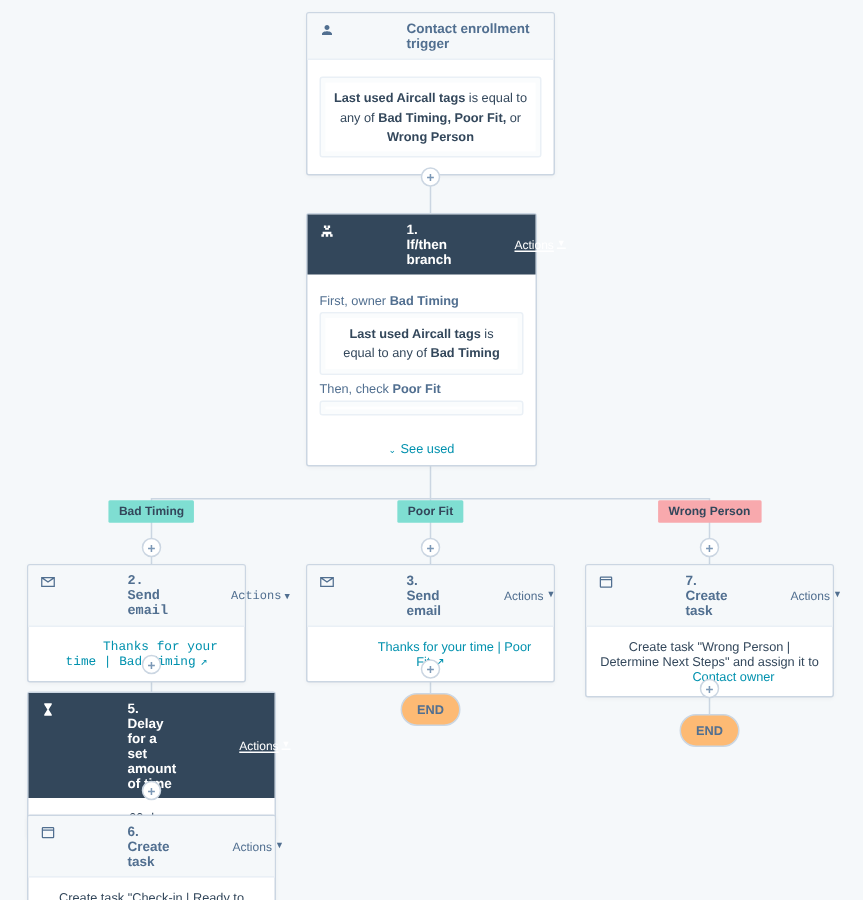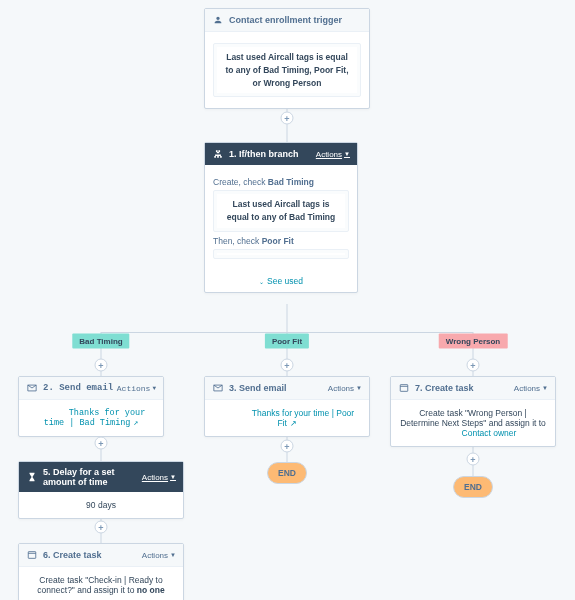--- a/index.html
+++ b/index.html
@@ -16,27 +16,27 @@
 
 .card {
   position: absolute;
   background: #fff;
   border: 1px solid #cbd6e2;
   border-radius: 2px;
   box-shadow: 0 1px 3px rgba(0,0,0,0.04);
 }
 .card-header {
   display: flex;
-  align-items: center;
   padding: 5px 7px;
   border-bottom: 1px solid #eaf0f6;
   background: #f5f8fa;
   font-size: 9px;
   color: #516f90;
   font-weight: 600;
+  gap: 42px;
 }
 .card-header.dark {
   background: #33475b;
   color: #fff;
   border-bottom: none;
 }
 .card-header .icon { width: 12px; height: 12px; margin-right: 5px; flex-shrink: 0; display: inline-flex; align-items: center; justify-content: center; }
 .card-header .title { flex: 1; }
 .card-header .actions { font-size: 8px; font-weight: 400; color: #516f90; cursor: pointer; display: inline-flex; align-items: center; }
 .card-header.dark .actions { color: #fff; text-decoration: underline; }
@@ -45,21 +45,20 @@
 .card-body.left { text-align: left; }
 .inner-box {
   border: 1px solid #eaf0f6;
   border-radius: 2px;
   padding: 7px 8px;
   margin: 3px 0;
   text-align: center;
   font-size: 8.5px;
   line-height: 1.5;
   box-shadow: inset 0 0 0 3px #fafcfd;
-  font-weight: bold;
 }
 .link-text { color: #0091ae; font-weight: 500; margin-left: 32px; }
 .ext { color: #0091ae; margin-left: 3px; font-size: 8px; }
 .see-more { color: #0091ae; font-size: 8.5px; text-align: center; padding: 6px; cursor: pointer; }
 .see-more .chev { font-size: 6px; margin-right: 3px; }
 .section-lbl { font-size: 8.5px; color: #516f90; margin: 4px 0 3px; }
 
 .plus {
   position: absolute;
   width: 13px; height: 13px;
@@ -147,21 +146,21 @@
             <path d="M7 3h4v4H7zm6 0h4v4h-4zM3 17h4v4H3zm7 0h4v4h-4zm7 0h4v4h-4zM9 7v3h6V7M5 17v-4h14v4M12 10v3"></path>
           </svg>
       </span>
       <span class="title">1. If/then branch</span>
       <span class="actions">
           <span>Actions</span>
           <span class="chev">▼</span>
         </span>
     </div>
     <div class="card-body left">
-      <div class="section-lbl"><span>Create, check </span><b>Bad Timing</b></div>
+      <div class="section-lbl"><span>First, owner </span><b>Bad Timing</b></div>
       <div class="inner-box">
         <b>Last used Aircall tags</b><span> is equal to any of </span><b>Bad Timing</b>
       </div>
       <div class="section-lbl"><span>Then, check </span><b>Poor Fit</b></div>
       <div class="inner-box" style="height:8px; padding:4px;"></div>
     </div>
     <div class="see-more"><span class="chev">⌄</span><span>See used</span></div>
   </div>
 
   <div class="badge green" style="left:101px; top:341px;">Bad Timing</div>

